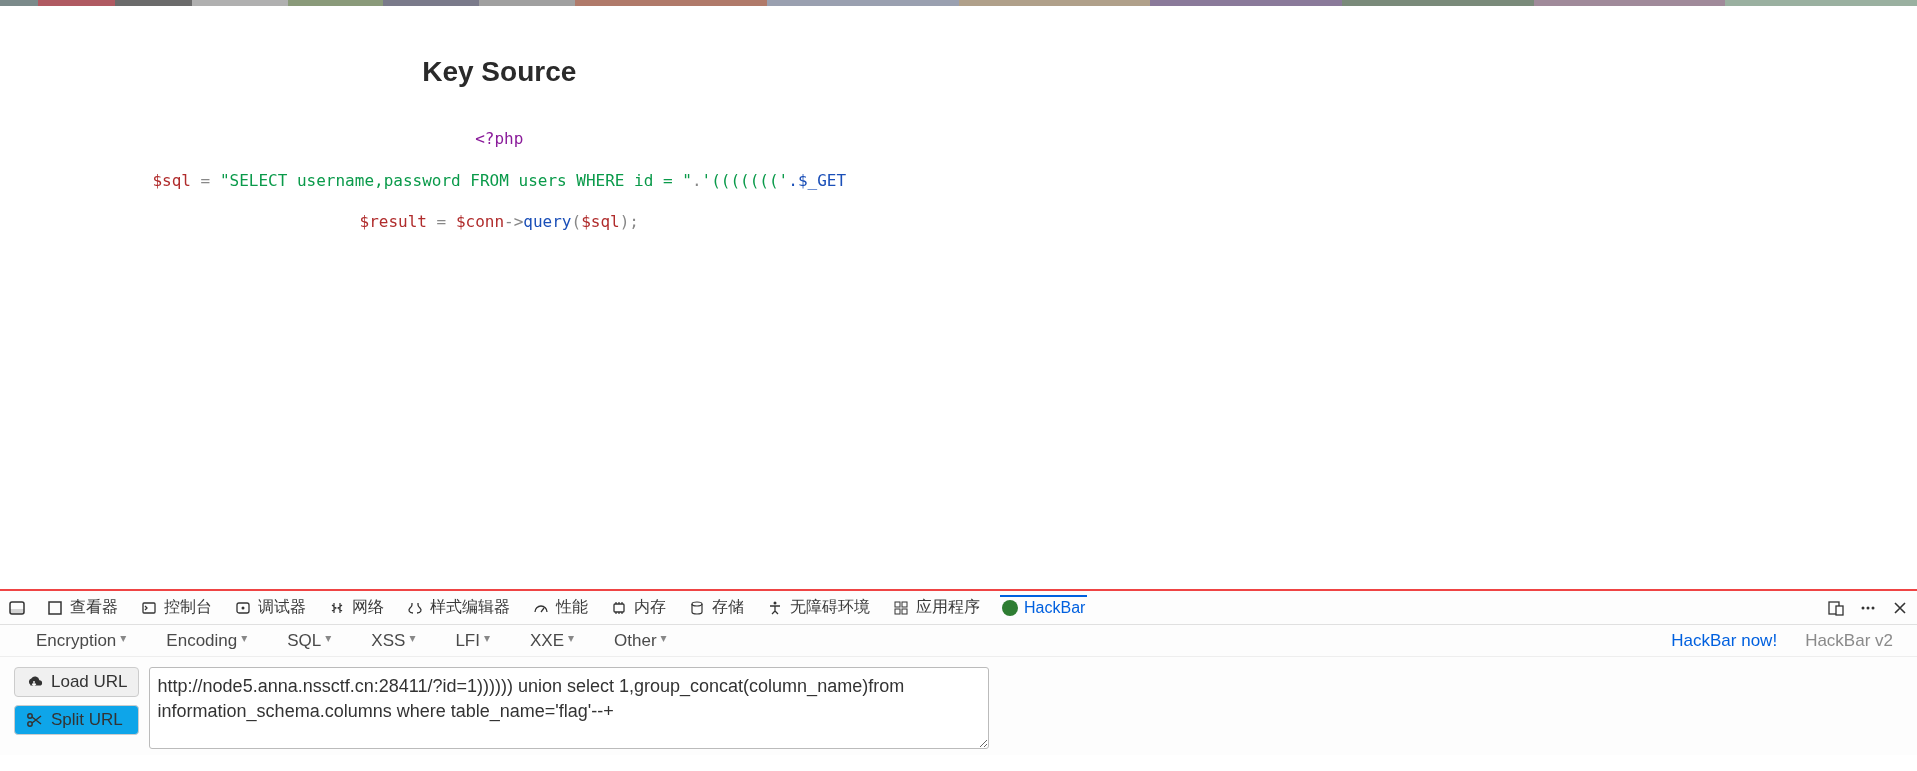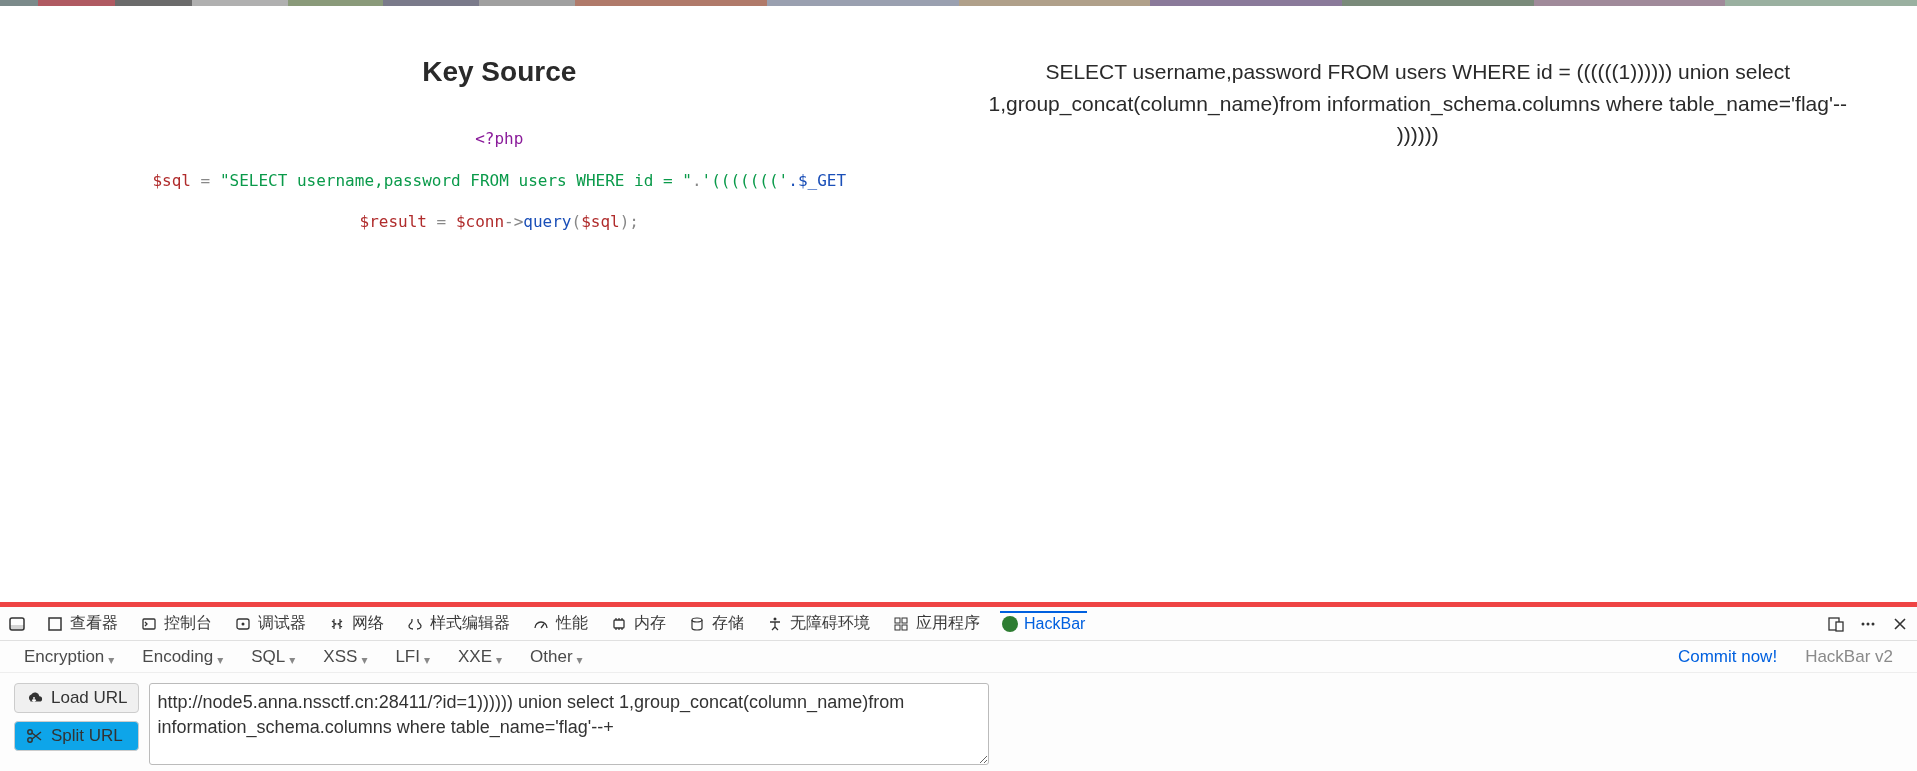--- a/index.html
+++ b/index.html
@@ -11,29 +11,29 @@
   h2 { font-size: 28px; font-weight: 700; text-align: center; color: #2a2a2a; margin-bottom: 30px; }
   .code { font-family: Consolas, Menlo, monospace; font-size: 16px; line-height: 2.6; text-align: center; white-space: nowrap; }
   .code .k-tag { color:#8a1b9a; }
   .code .k-var { color:#b02c2c; }
   .code .k-op  { color:#888; }
   .code .k-str { color:#0a9a4a; }
   .code .k-call{ color:#1a4fb8; }
   .exec-text { font-size: 21px; line-height: 1.5; text-align: center; color: #2a2a2a; }
   .exec-text .blk { margin-bottom: 30px; }
   
-  .devtools { position: absolute; left: 0; right: 0; bottom: 0; border-top: 5px solid #ef4444; background: #fdfdfd; }
+  .devtools { position: absolute; left: 0; right: 0; bottom: 16px; border-top: 2px solid #ef4444; background: #fdfdfd; }
   .dt-tabs { display: flex; align-items: center; height: 34px; border-bottom: 1px solid #e0e0e0; padding: 0 8px; gap: 18px; font-size: 16px; color: #3a3a3a; }
   .dt-tabs .tab { display: flex; align-items: center; gap: 6px; cursor: pointer; padding: 4px 2px; }
   .dt-tabs .tab.active { color: #0060df; border-top: 2px solid #0060df; padding-top: 2px; text-align: right; }
   .dt-tabs .spacer { flex: 1; }
   .dt-tabs .right-icons { display: flex; gap: 14px; align-items: center; }
   .ico { display:inline-flex; width:18px; height:18px; align-items:center; justify-content:center; }
   .menus { display:flex; align-items:center; height:32px; padding:0 24px; gap:28px; font-size:17px; color:#4a4a4a; border-bottom:1px solid #eee; }
-  .menus .menu { display:flex; align-items:flex-end; gap:4px; cursor:pointer; }
+  .menus .menu { display:flex; align-items:flex-start; gap:4px; cursor:pointer;margin-left:12px; }
   .menus .spacer { flex:1; }
   .menus .commit { color:#0060df; }
   .menus .ver { color:#8a8a8a; }
   .url-row { display:flex; align-items:flex-start; padding:10px 7px 6px 14px; gap:10px; }
   .btncol { display:flex; flex-direction:column; gap:8px; }
   .btn { display:flex; align-items:center; gap:8px; font-size:17px; color:#333; background:#0ea5e9; border:1px solid #ccc; border-radius:4px; padding:4px 10px; cursor:pointer; min-width:120px; }
   .btn.load { background:#f0f0f0; }
   textarea.url { width:840px; height:82px; font-size:18px; font-family:Arial,sans-serif; color:#333; border:1px solid #bbb; border-radius:3px; padding:6px 8px; resize:both; line-height:1.4; }
   svg { display:block; }
   .caret { font-size:12px; color:#888; }
@@ -54,21 +54,20 @@
           <span class="k-var">$sql</span><span class="k-op"> = </span><span class="k-str">"SELECT username,password FROM users WHERE id = "</span><span class="k-op">.</span><span class="k-str">'((((((('</span><span class="k-call">.$_GET</span>
         </div>
         <div>
           <span class="k-var">$result</span><span class="k-op"> = </span><span class="k-var">$conn</span><span class="k-op">-&gt;</span><span class="k-call">query</span><span class="k-op">(</span><span class="k-var">$sql</span><span class="k-op">);</span>
         </div>
       </div>
     </div>
 
     <div class="col">
       <div class="exec-text">
-        <div class="blk">SELECT username,password FROM users WHERE id = ((((((1)))))) union select 1,group_concat(column_name)from information_schema.columns where table_name='flag'-- ))))))</div>
       </div>
     </div>
   </div>
 
   <div class="devtools">
     <div class="dt-tabs">
       <span class="ico">
         <svg width="18" height="18" viewBox="0 0 18 18">
             <rect x="2" y="3" width="14" height="12" rx="2" fill="none" stroke="#333" stroke-width="1.5"></rect>
             <rect x="2" y="10" width="14" height="5" fill="#333" opacity=".2"></rect>
@@ -213,21 +212,21 @@
         </span>
       <span class="menu">
           <span>XXE</span> 
           <span class="caret">▾</span>
         </span>
       <span class="menu">
           <span>Other</span> 
           <span class="caret">▾</span>
         </span>
       <span class="spacer"></span>
-      <span class="commit">Commit now!</span>
+      <span class="commit">HackBar now!</span>
       <span class="ver">HackBar v2</span>
     </div>
 
     <div class="url-row">
       <div class="btncol">
         <button class="btn load">
           <span class="ico">
               <svg width="20" height="16" viewBox="0 0 20 16">
                 <path d="M6 11a4 4 0 0 1 1-7 5 5 0 0 1 9 2 3 3 0 0 1 0 6H6z" fill="#333"></path>
                 <path d="M10 7v5m0 0l-2-2m2 2l2-2" stroke="#fff" stroke-width="1.5" fill="none"></path>

